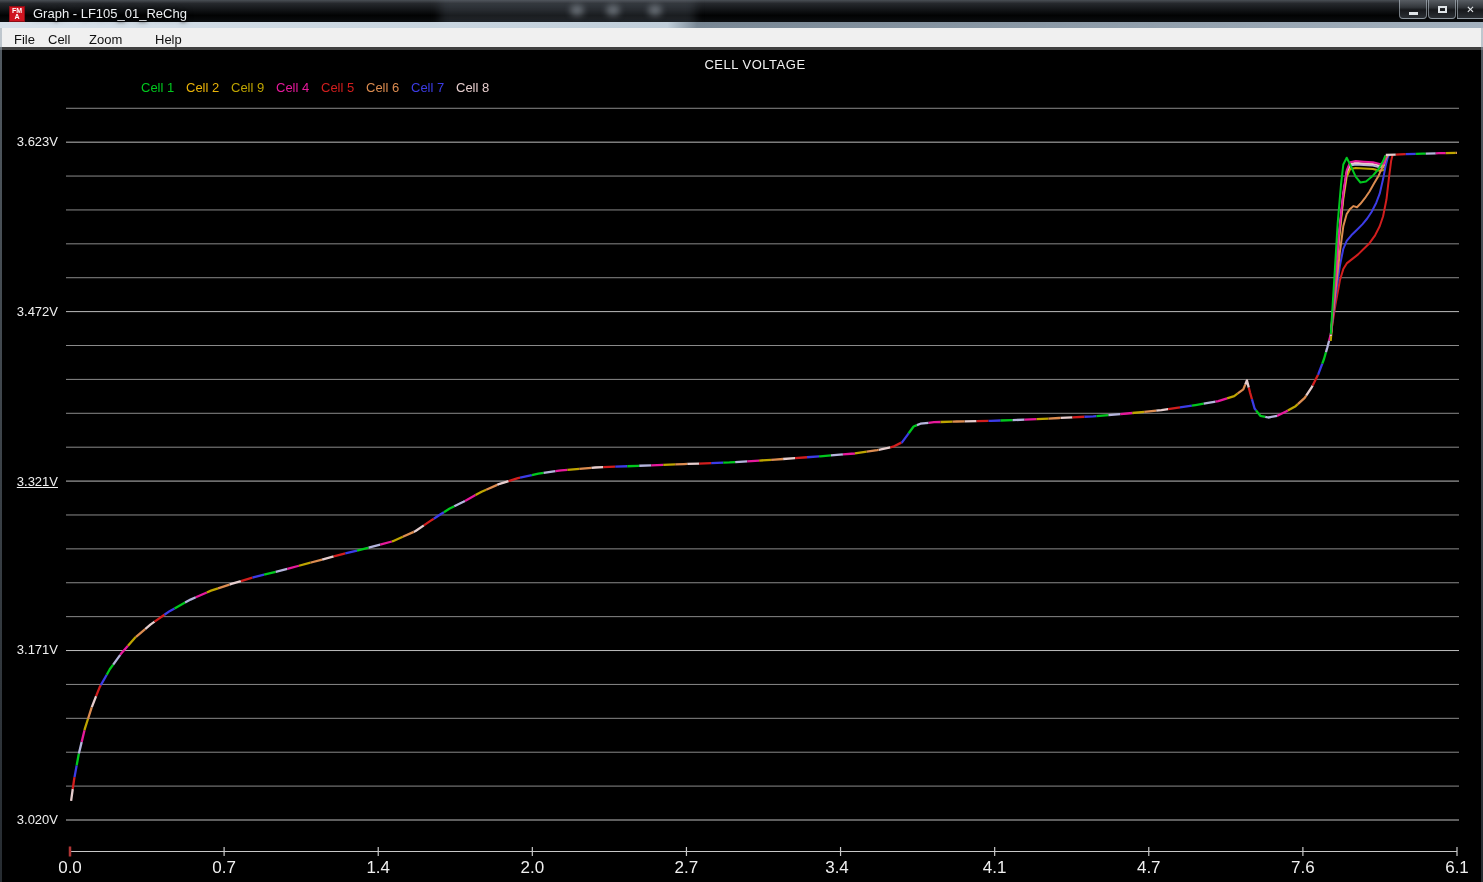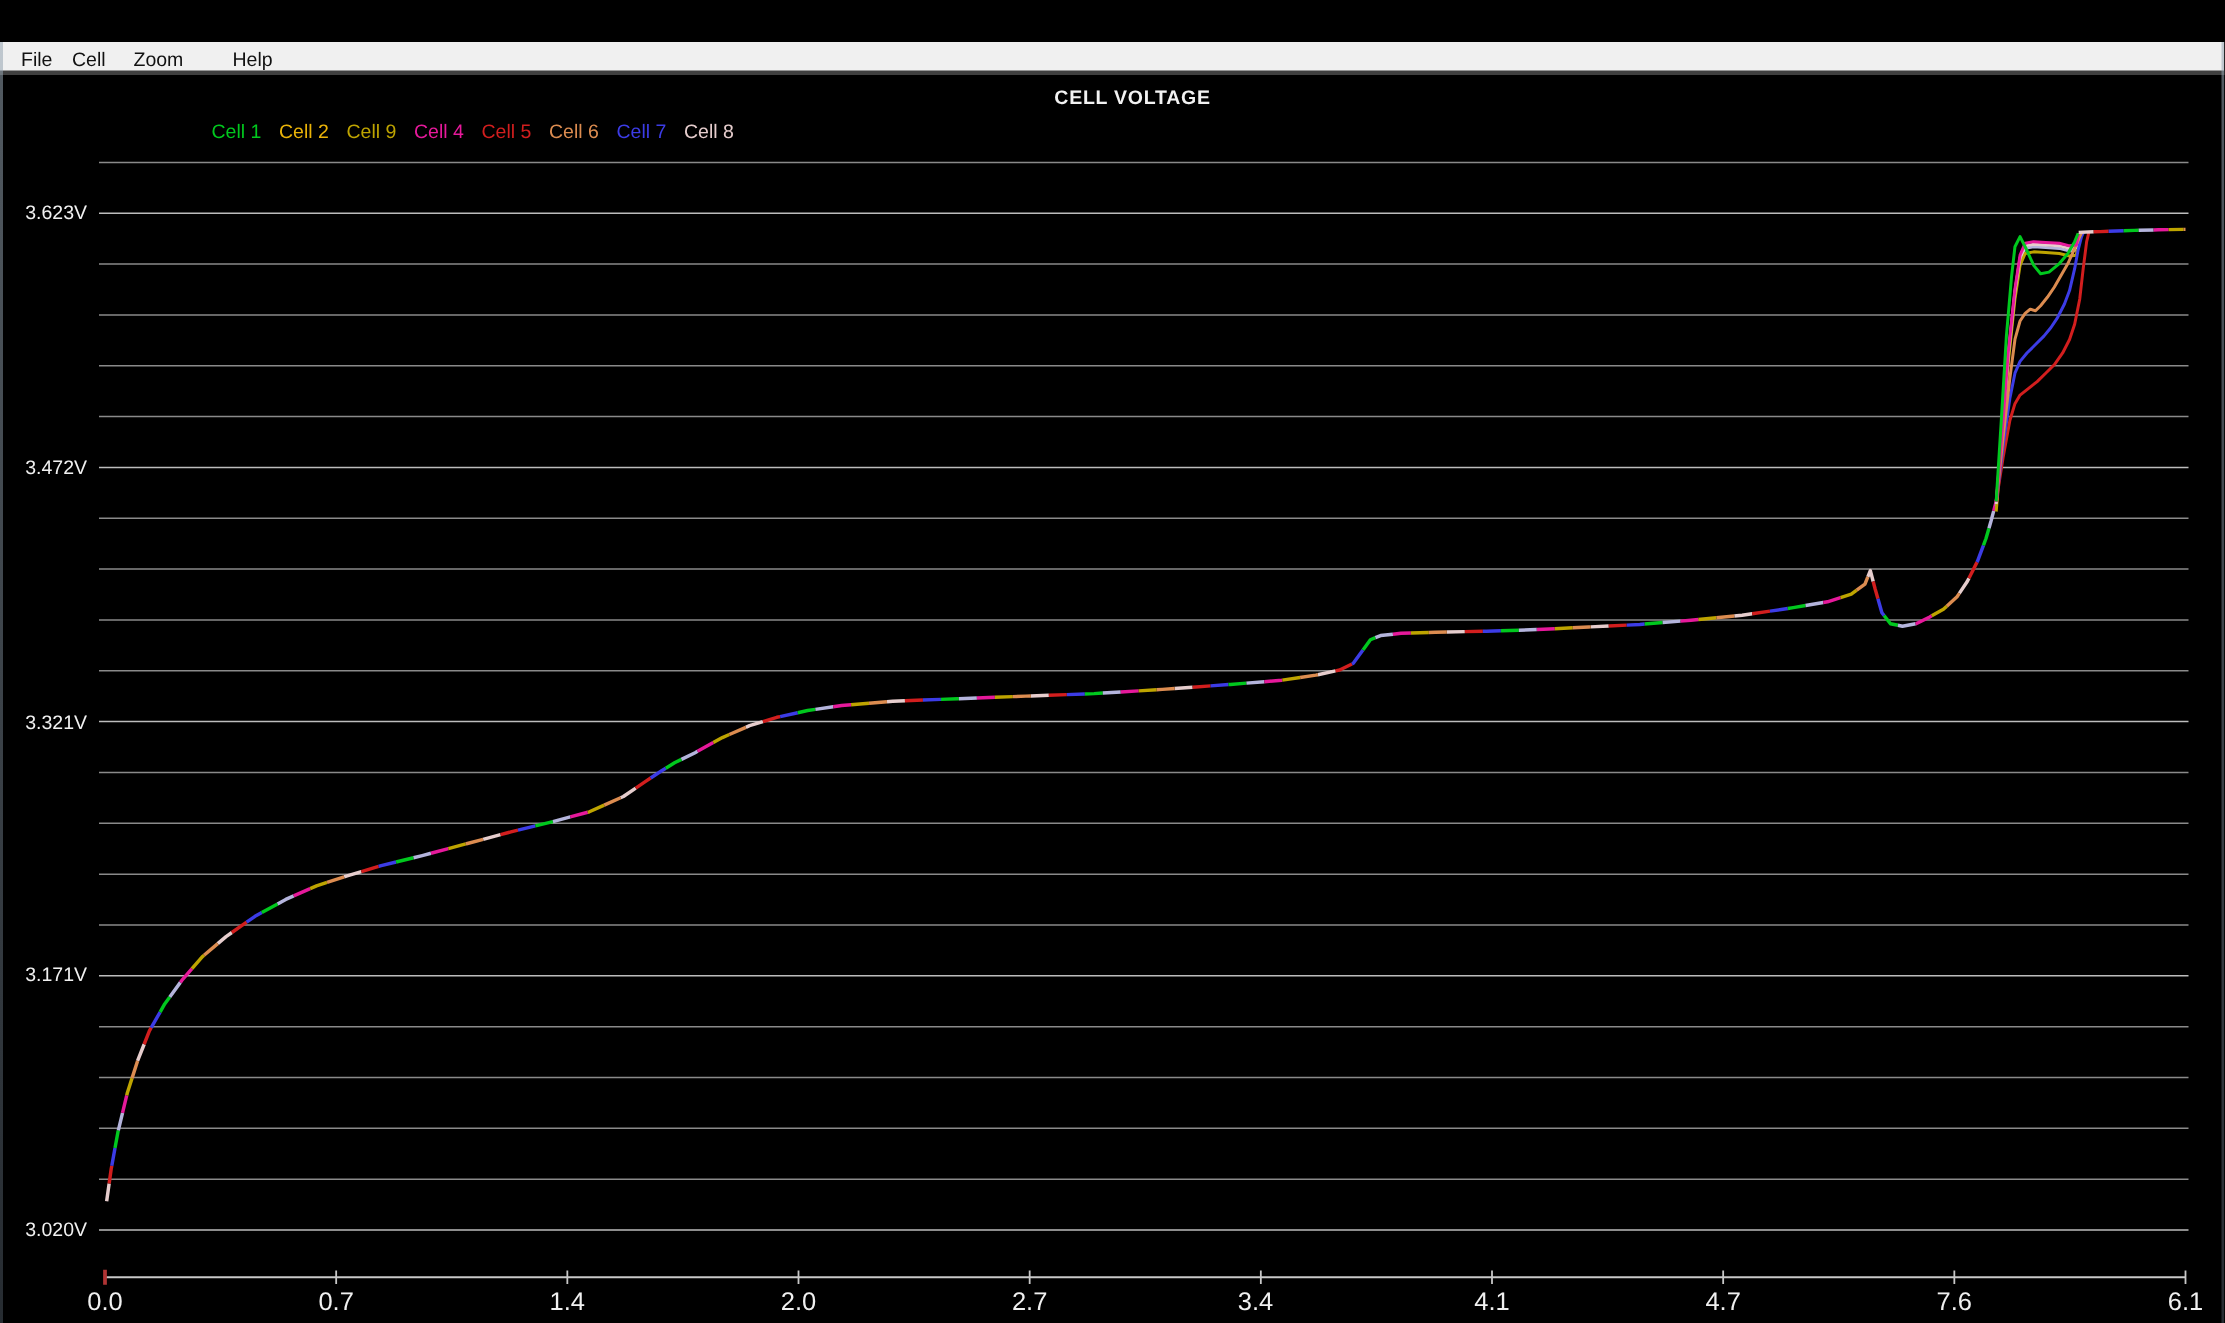--- a/index.html
+++ b/index.html
@@ -31,35 +31,58 @@
 
   
   #menubar{position:absolute;left:0;top:28px;width:1483px;height:22px;background:#f0f0f0;
     border-bottom:3px solid #404040;box-sizing:border-box;}
   .menu-item{position:absolute;top:3px;color:#111;font-size:13px;padding:1px 5px;cursor:default;}
 
   
   #chart{position:absolute;left:0;top:50px;width:1483px;height:832px;background:#000;}
   #plot{position:absolute;left:0;top:0;}
   #chart-title{position:absolute;left:655px;top:7px;width:200px;text-align:center;
-    color:#f2f2f2;font-size:13px;letter-spacing:0.5px;white-space:nowrap;font-weight:bold;}
+    color:#f2f2f2;font-size:13px;letter-spacing:0.5px;white-space:nowrap;}
   .legend-item{position:absolute;top:30px;font-size:13px;white-space:nowrap;}
   .ytick{position:absolute;left:0;width:58px;text-align:right;color:#f0f0f0;font-size:13px;}
   .xtick{position:absolute;width:44px;text-align:center;color:#f0f0f0;font-size:17px;top:808px;}
 
   
   .edge{position:absolute;top:28px;bottom:0;width:2px;
     background:linear-gradient(180deg,rgba(150,165,178,0.55),rgba(70,80,90,0.55));}
   #edge-left{left:0;} #edge-right{right:0;}
 </style>
 </head>
 <body>
 
 <div id="window">
 
+  <div id="titlebar">
+    <div class="haze"></div>
+    <div class="dot" style="left:570px;"></div>
+    <div class="dot" style="left:606px;"></div>
+    <div class="dot" style="left:648px;"></div>
+    <div class="band"></div>
+    <div id="app-icon">
+      <span>FM</span><br>
+      <span>A</span>
+    </div>
+    <div id="window-title">Graph - LF105_01_ReChg</div>
+    <div class="winbtns">
+      <div class="winbtn">
+          <span class="glyph-min"></span>
+        </div>
+      <div class="winbtn">
+          <span class="glyph-max"></span>
+        </div>
+      <div class="winbtn close">
+          <span>✕</span>
+        </div>
+    </div>
+  </div>
 
   <div id="menubar">
     <span class="menu-item" style="left:9px;">File</span>
     <span class="menu-item" style="left:43px;">Cell</span>
     <span class="menu-item" style="left:84px;">Zoom</span>
     <span class="menu-item" style="left:150px;">Help</span>
   </div>
 
   <div id="chart">
     <svg id="plot" width="1483" height="832">
@@ -129,21 +152,21 @@
     <span class="legend-item" style="left: 186px; color: #eab308;">Cell 2</span>
     <span class="legend-item" style="left: 231px; color: rgb(190, 164, 0);">Cell 9</span>
     <span class="legend-item" style="left: 276px; color: rgb(230, 25, 155);">Cell 4</span>
     <span class="legend-item" style="left: 321px; color: rgb(210, 30, 30);">Cell 5</span>
     <span class="legend-item" style="left: 366px; color: rgb(220, 140, 80);">Cell 6</span>
     <span class="legend-item" style="left: 411px; color: rgb(60, 60, 230);">Cell 7</span>
     <span class="legend-item" style="left: 456px; color: rgb(230, 205, 205);">Cell 8</span>
 
     <span class="ytick" style="top: 84px;">3.623V</span>
     <span class="ytick" style="top: 253.781px;">3.472V</span>
-    <span class="ytick" style="top: 423.562px;">3.321V</span>
+    <span class="ytick" style="top: 423.562px; text-decoration: underline;">3.321V</span>
     <span class="ytick" style="top: 592.219px;">3.171V</span>
     <span class="ytick" style="top: 762px;">3.020V</span>
 
     <span class="xtick" style="left: 48px;">0.0</span>
     <span class="xtick" style="left: 202.111px;">0.7</span>
     <span class="xtick" style="left: 356.222px;">1.4</span>
     <span class="xtick" style="left: 510.333px;">2.0</span>
     <span class="xtick" style="left: 664.444px;">2.7</span>
     <span class="xtick" style="left: 815px;">3.4</span>
     <span class="xtick" style="left: 972.667px;">4.1</span>

